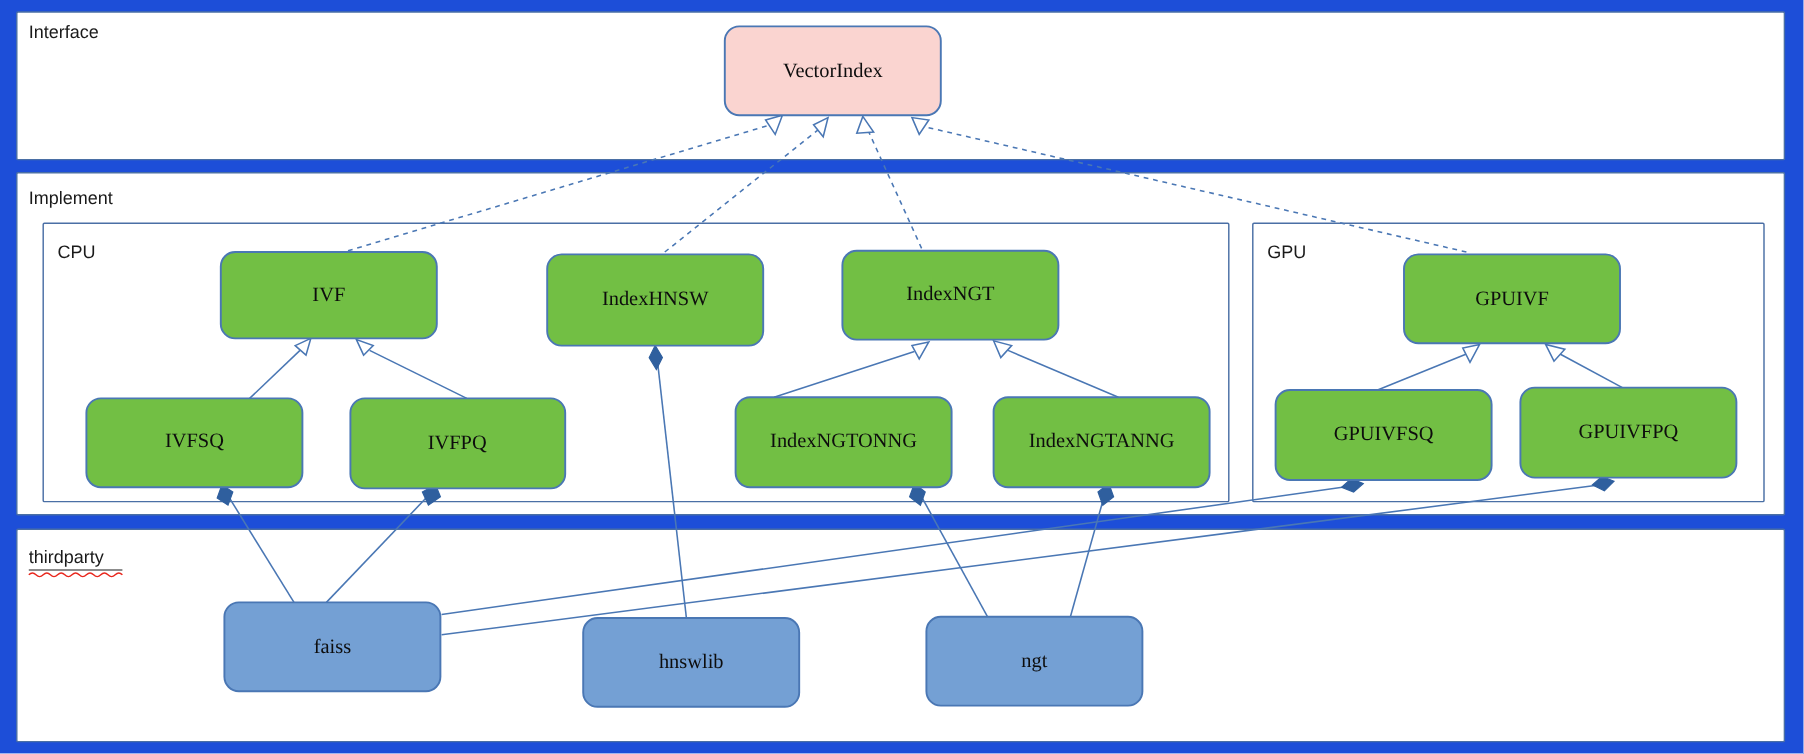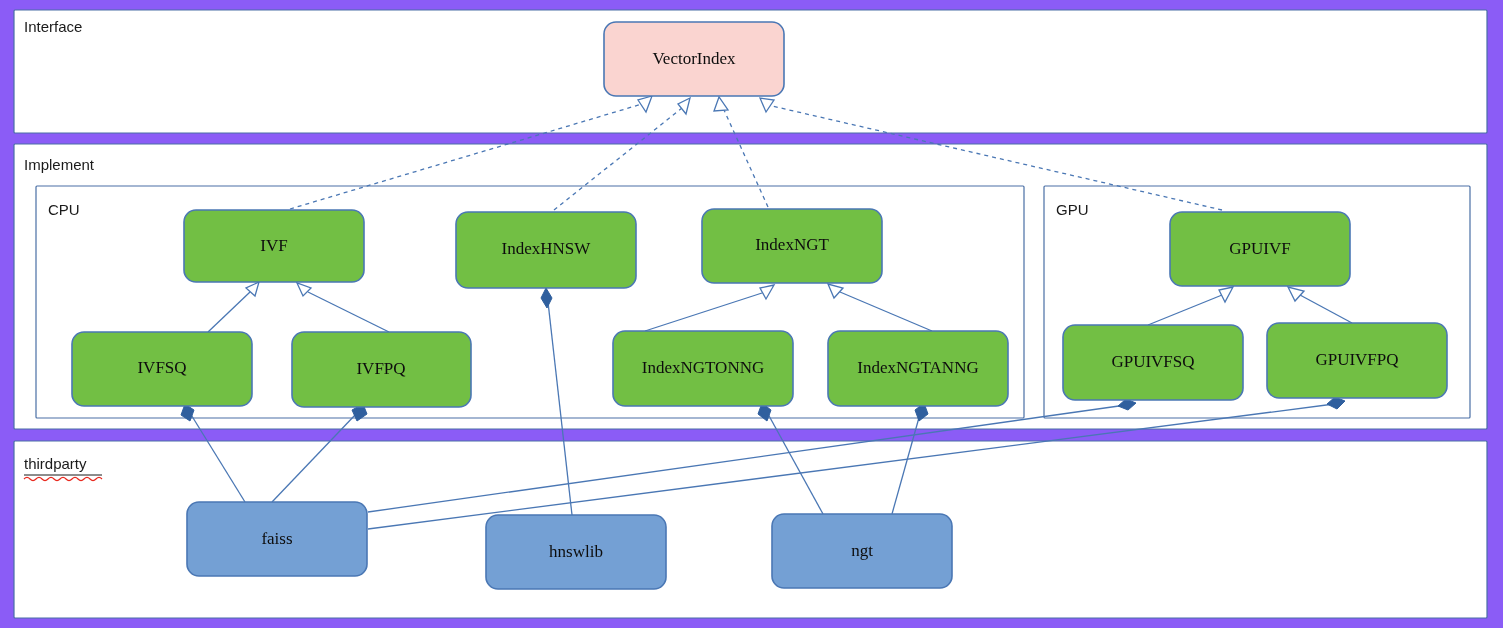--- a/index.html
+++ b/index.html
@@ -4,21 +4,21 @@
 <style>
   html, body {
     margin: 0;
     padding: 0;
     background: #ffffff;
   }
   #canvas {
     position: relative;
     width: 1503px;
     height: 628px;
-    background: #8b5cf6;
+    background: #1d4ed8;
     overflow: hidden;
     font-family: "Liberation Sans", sans-serif;
   }
   svg#diagram {
     position: absolute;
     left: 0;
     top: 0;
     width: 1503px;
     height: 628px;
   }

